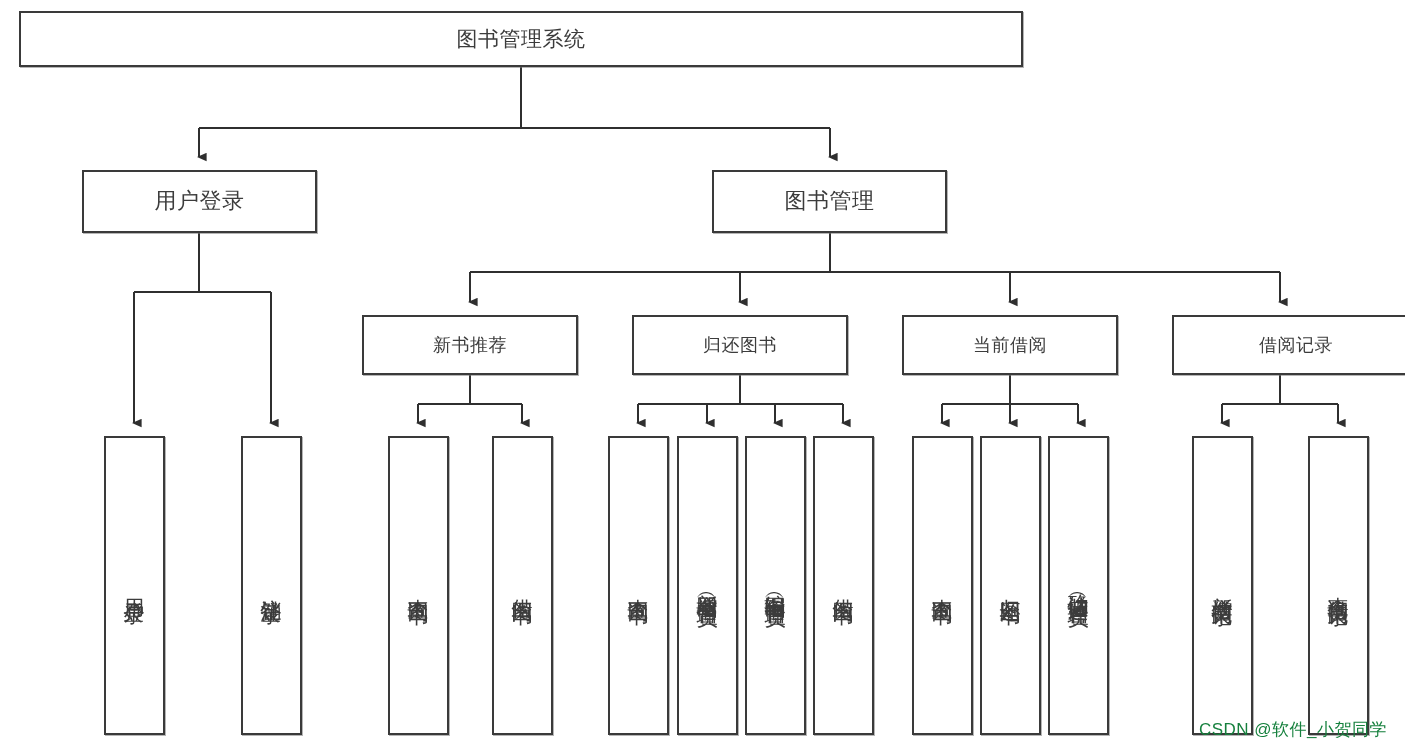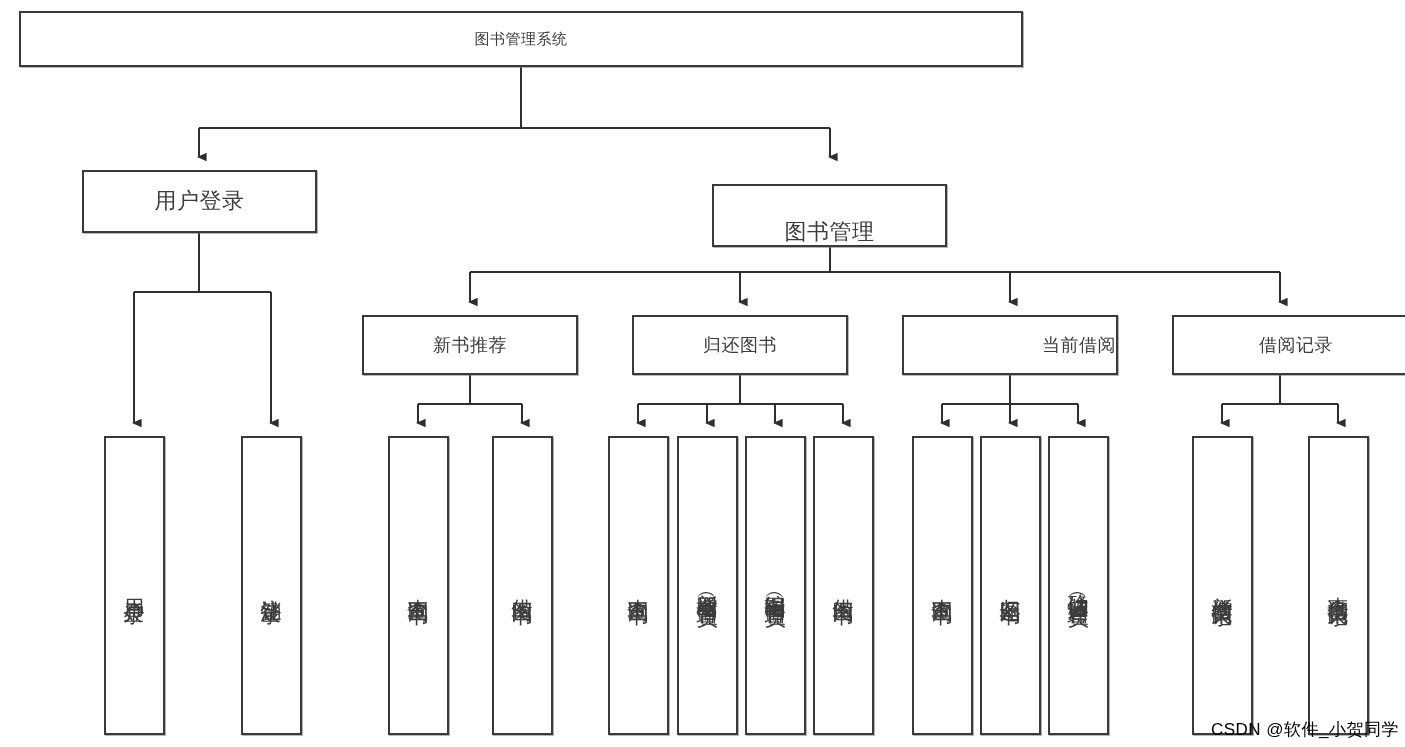--- a/index.html
+++ b/index.html
@@ -37,41 +37,41 @@
     color: #3c3c3c;
     box-shadow: 1px 1px 0 0 rgba(120,120,120,0.55);
   }
   .node .lbl {
     display: block;
     text-align: center;
     line-height: 1.12;
     letter-spacing: 0.5px;
     white-space: nowrap;
   }
-  .node.root .lbl { font-size: 15px; }
+  .node.root .lbl { font-size: 21px; }
   .node.lvl1 .lbl { font-size: 22px; }
   .node.lvl2 .lbl { font-size: 18px; }
   .node.leaf {
     writing-mode: vertical-rl;
     text-orientation: upright;
   }
   .node.leaf .lbl {
     writing-mode: vertical-rl;
     text-orientation: upright;
     font-size: 21px;
     line-height: 1.0;
     letter-spacing: 2px;
     white-space: normal;
   }
   #watermark {
     position: absolute;
-    right: 6px;
+    right: 18px;
     bottom: 6px;
     font-size: 17px;
-    color: #000000;
+    color: #15803d;
     letter-spacing: 0.5px;
     white-space: nowrap;
     user-select: none;
   }
 </style>
 </head>
 <body>
 
 <div id="canvas">
 
@@ -125,31 +125,31 @@
     </g>
   </svg>
 
   <div class="node root" style="left:19px; top:11px; width:1004px; height:56px;">
     <span class="lbl">图书管理系统</span>
   </div>
 
   <div class="node lvl1" style="left:82px; top:170px; width:235px; height:63px;">
     <span class="lbl">用户登录</span>
   </div>
-  <div class="node lvl1" style="left:712px; top:184px; width:235px; height:63px;align-items:flex-end;">
+  <div class="node lvl1" style="left:712px; top:170px; width:235px; height:63px;">
     <span class="lbl">图书管理</span>
   </div>
 
   <div class="node lvl2" style="left:362px; top:315px; width:216px; height:60px;">
     <span class="lbl">新书推荐</span>
   </div>
   <div class="node lvl2" style="left:632px; top:315px; width:216px; height:60px;">
     <span class="lbl">归还图书</span>
   </div>
-  <div class="node lvl2" style="left:902px; top:315px; width:216px; height:60px;justify-content:flex-end;">
+  <div class="node lvl2" style="left:902px; top:315px; width:216px; height:60px;">
     <span class="lbl">当前借阅</span>
   </div>
   <div class="node lvl2" style="left:1172px; top:315px; width:248px; height:60px;">
     <span class="lbl">借阅记录</span>
   </div>
 
   <div class="node leaf" style="left:104px; top:436px; width:61px; height:299px;">
     <span class="lbl">用户登录</span>
   </div>
   <div class="node leaf" style="left:241px; top:436px; width:61px; height:299px;">

